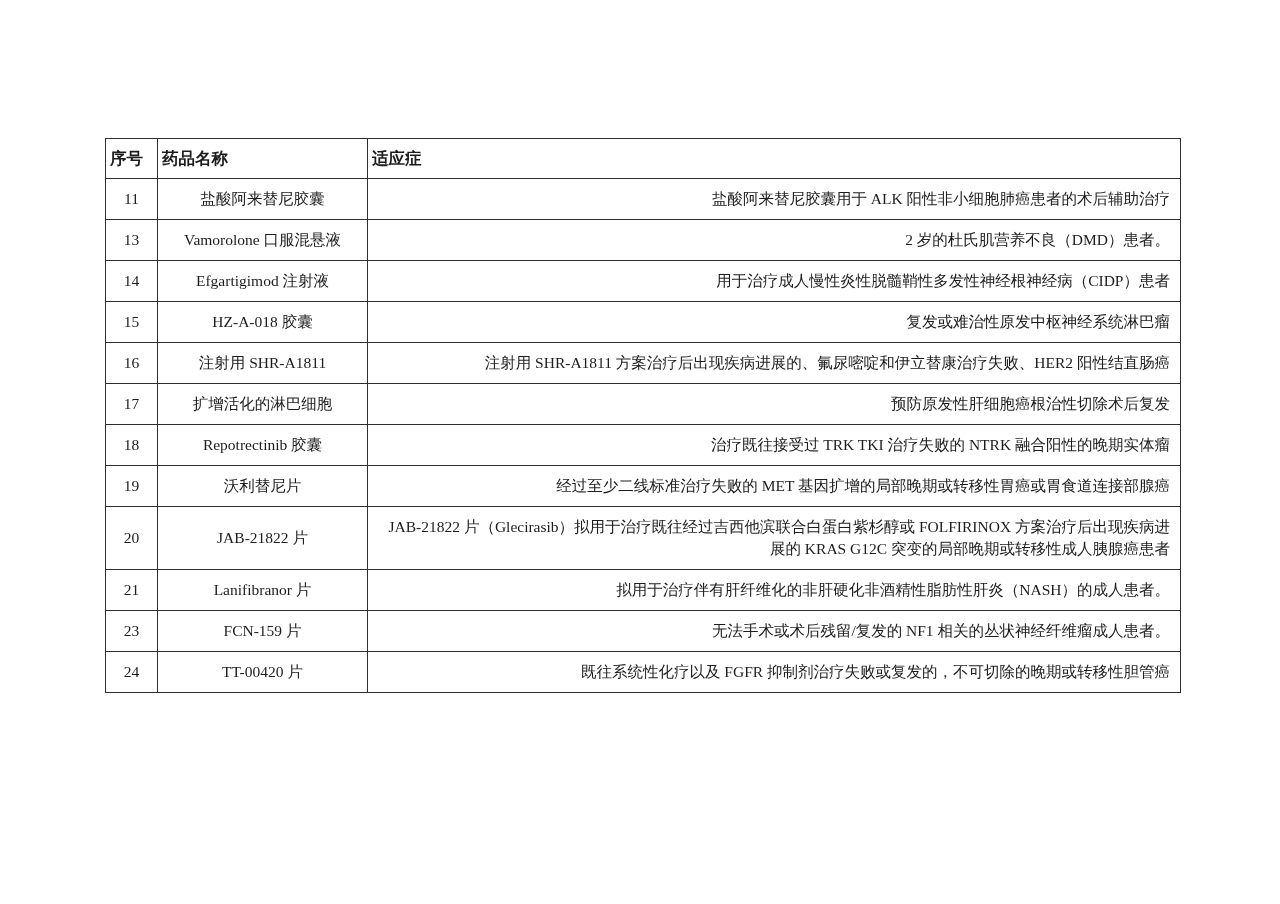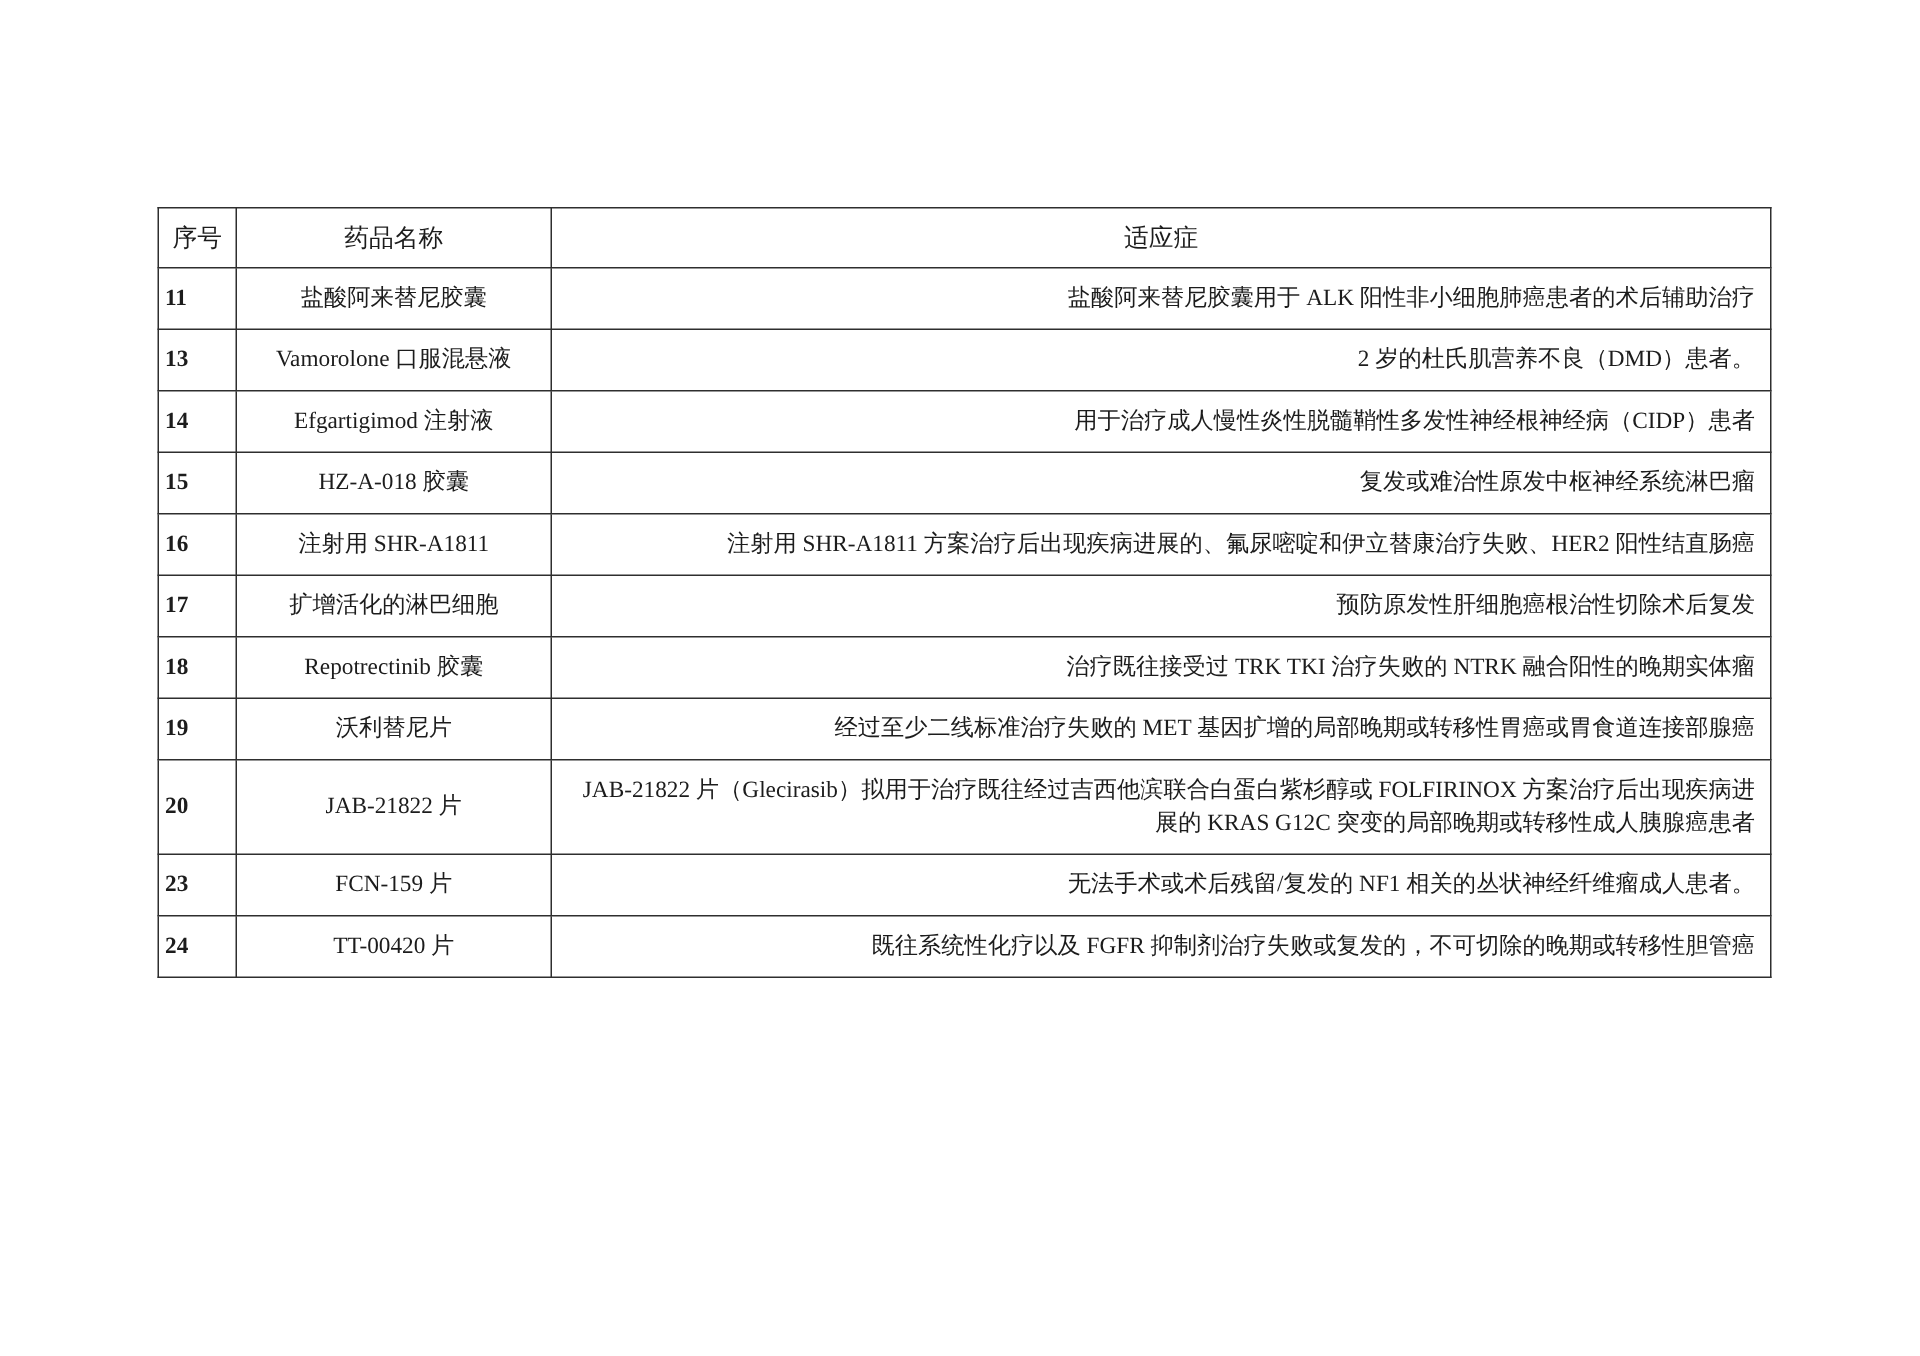--- a/index.html
+++ b/index.html
@@ -26,32 +26,32 @@
     table-layout: fixed;
   }
   table.drug-table th,
   table.drug-table td {
     border: 1.5px solid #2e2e2e;
     font-size: 15.5px;
     line-height: 22px;
     vertical-align: middle;
   }
   table.drug-table th {
-    font-weight: normal;
+    font-weight: bold;
     font-size: 16.5px;
-    text-align: center;
+    text-align: left;
     height: 40px;
     padding: 4px 4px;
   }
   col.c-no   { width: 52px; }
   col.c-name { width: 210px; }
   col.c-ind  { width: 813px; }
   td.cell-no {
+    text-align: center;
     padding: 9px 4px;
-    font-weight: bold;
   }
   td.cell-name {
     text-align: center;
     padding: 9px 6px;
   }
   td.cell-indication {
     text-align: right;
     padding: 9px 10px 9px 8px;
   }
   .page-footer {
@@ -123,20 +123,25 @@
           <td class="cell-no">19</td>
           <td class="cell-name">沃利替尼片</td>
           <td class="cell-indication">经过至少二线标准治疗失败的 MET 基因扩增的局部晚期或转移性胃癌或胃食道连接部腺癌</td>
         </tr>
         <tr>
           <td class="cell-no">20</td>
           <td class="cell-name">JAB-21822 片</td>
           <td class="cell-indication">JAB-21822 片（Glecirasib）拟用于治疗既往经过吉西他滨联合白蛋白紫杉醇或 FOLFIRINOX 方案治疗后出现疾病进展的 KRAS G12C 突变的局部晚期或转移性成人胰腺癌患者</td>
         </tr>
         <tr>
+          <td class="cell-no">21</td>
+          <td class="cell-name">Lanifibranor 片</td>
+          <td class="cell-indication">拟用于治疗伴有肝纤维化的非肝硬化非酒精性脂肪性肝炎（NASH）的成人患者。</td>
+        </tr>
+        <tr>
           <td class="cell-no">23</td>
           <td class="cell-name">FCN-159 片</td>
           <td class="cell-indication">无法手术或术后残留/复发的 NF1 相关的丛状神经纤维瘤成人患者。</td>
         </tr>
         <tr>
           <td class="cell-no">24</td>
           <td class="cell-name">TT-00420 片</td>
           <td class="cell-indication">既往系统性化疗以及 FGFR 抑制剂治疗失败或复发的，不可切除的晚期或转移性胆管癌</td>
         </tr>
       </tbody>

